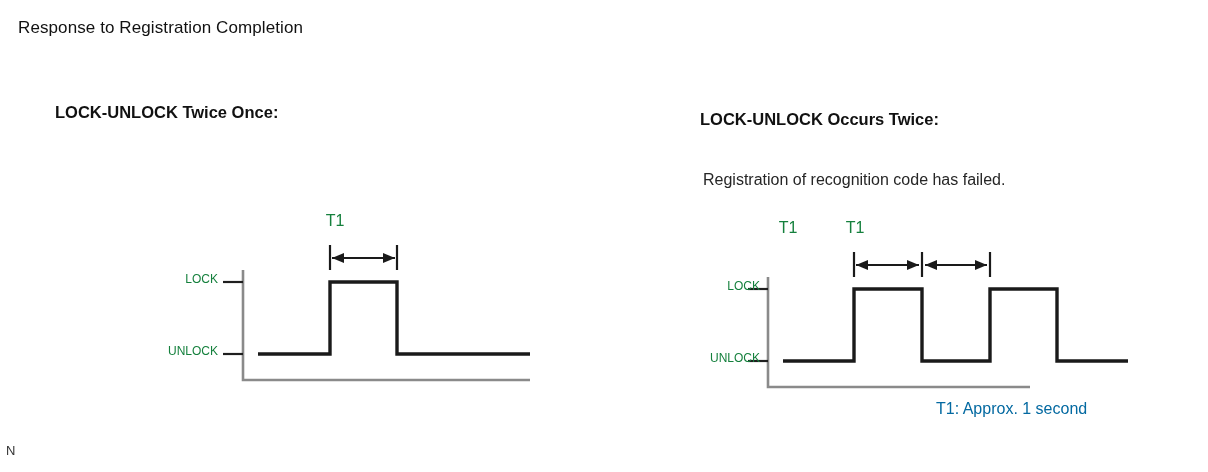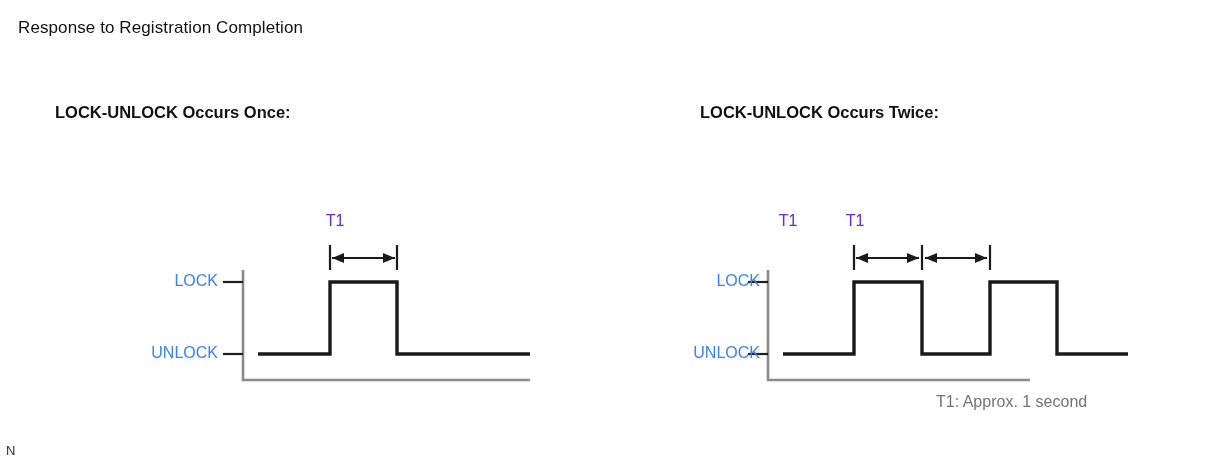--- a/index.html
+++ b/index.html
@@ -37,65 +37,65 @@
     white-space: nowrap;
   }
   .section-desc {
     font-size: 16px;
     font-weight: normal;
     color: #262626;
     white-space: nowrap;
   }
   .footnote {
     font-size: 16px;
-    color: #737373;
+    color: #0369a1;
     white-space: nowrap;
   }
   .corner-mark {
     left: 6px;
     top: 443px;
     font-size: 13px;
     color: #333333;
   }
 
   
   .figure { position: absolute; }
 
   .axis-label {
     position: absolute;
-    font-size: 16px;
-    color: #3b82f6;
+    font-size: 12px;
+    color: #15803d;
     white-space: nowrap;
     text-align: right;
   }
 
   .t1-label {
     position: absolute;
     font-size: 16px;
-    color: #6d28d9;
+    color: #15803d;
     white-space: nowrap;
     text-align: center;
   }
 
   svg { display: block; overflow: visible; }
   .wave   { fill: none; stroke: #1a1a1a; stroke-width: 3.4; stroke-linejoin: miter; stroke-linecap: butt; }
   .axis   { fill: none; stroke: #8a8a8a; stroke-width: 2.6; stroke-linecap: butt; }
   .tickline { fill: none; stroke: #1f1f1f; stroke-width: 2.2; }
   .dimline  { fill: none; stroke: #1a1a1a; stroke-width: 2.0; }
   .dimtick  { fill: none; stroke: #1a1a1a; stroke-width: 2.2; }
   .arrowhead { fill: #1a1a1a; }
 </style>
 </head>
 <body>
 
 <div class="abs page-title">Response to Registration Completion</div>
 
 <div class="abs" style="left:55px; top:0; width:600px; height:472px;">
 
-  <div class="abs section-heading" style="left:0px; top:103px;">LOCK-UNLOCK Occurs Once:</div>
+  <div class="abs section-heading" style="left:0px; top:103px;">LOCK-UNLOCK Twice Once:</div>
 
 
   <div class="figure" style="left:0px; top:210px; width:600px; height:180px;">
 
     <div class="axis-label" style="left:28px; top:62px; width:135px;">LOCK</div>
 
     <div class="axis-label" style="left:28px; top:134px; width:135px;">UNLOCK</div>
 
     <div class="t1-label" style="left:245px; top:2px; width:70px;">T1</div>
 
@@ -110,24 +110,25 @@
 
       <path class="dimtick" d="M 275 35 L 275 60"></path>
       <path class="dimtick" d="M 342 35 L 342 60"></path>
       <path class="dimline" d="M 277 48 L 340 48"></path>
       <polygon class="arrowhead" points="277,48 289,43 289,53"></polygon>
       <polygon class="arrowhead" points="340,48 328,43 328,53"></polygon>
     </svg>
   </div>
 </div>
 
-<div class="abs" style="left:700px; top:0; width:508px; height:376px;">
+<div class="abs" style="left:700px; top:7px; width:508px; height:376px;">
 
   <div class="abs section-heading" style="left:0px; top:103px;">LOCK-UNLOCK Occurs Twice:</div>
 
+  <div class="abs section-desc" style="left:3px; top:164px;">Registration of recognition code has failed.</div>
 
   <div class="figure" style="left:-75px; top:210px; width:510px; height:180px;">
 
     <div class="axis-label" style="left:0px; top:62px; width:135px;">LOCK</div>
 
     <div class="axis-label" style="left:0px; top:134px; width:135px;">UNLOCK</div>
 
     <div class="t1-label" style="left:128px; top:2px; width:70px;">T1</div>
 
     <div class="t1-label" style="left:195px; top:2px; width:70px;">T1</div>

